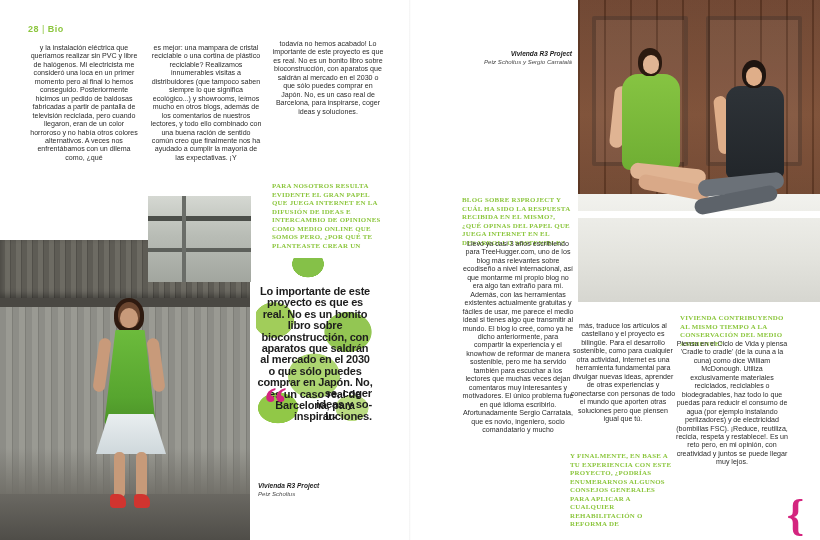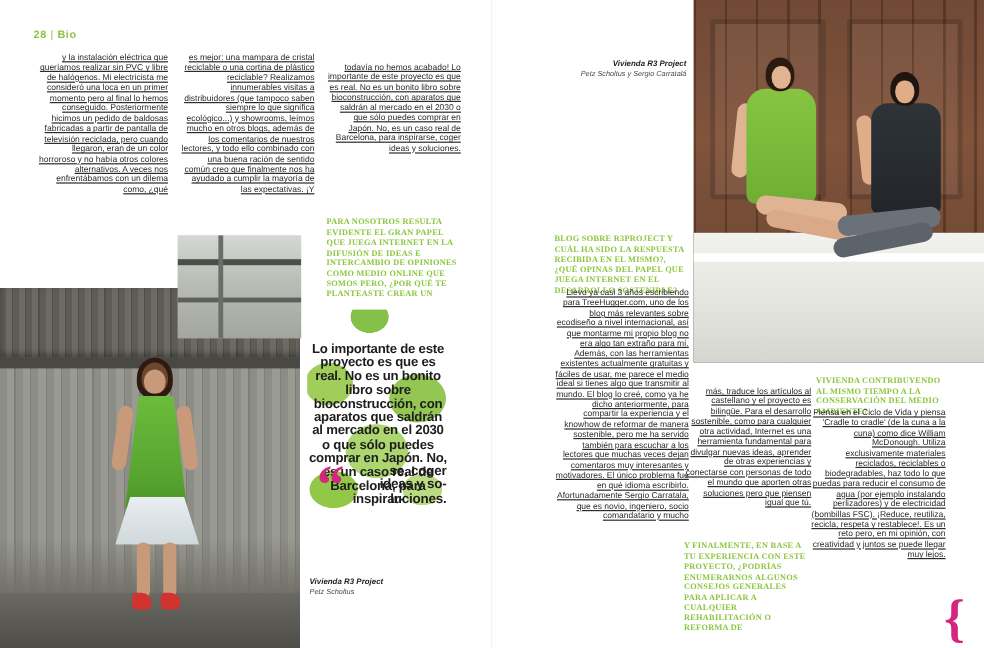--- a/index.html
+++ b/index.html
@@ -17,24 +17,23 @@
     font-size: 9px; letter-spacing: .5px; color: #8cc63e; font-weight: 700;
   }
   .folio .sep { color:#8cc63e; margin:0 3px; font-weight:400; }
 
   
   .col {
     position: absolute;
     font-size: 7.1px;
     line-height: 8.45px;
     color: #2b2b2b;
-    text-align: right;
+    text-align: center;
     hyphens: manual;
     word-spacing: -0.1px;
-    text-decoration: underline;
   }
   .col p { margin: 0; }
 
   
   .qgreen {
     position: absolute;
     color: #8cc63e;
     font-size: 6.9px;
     line-height: 8.5px;
     letter-spacing: .25px;
@@ -271,21 +270,21 @@
   </div>
 
   <div class="col" id="col-1" style="left:28px; top:44px; width:112px;">
     <p>y la instalación eléctrica que queríamos realizar sin PVC y libre de halógenos. Mi electricista me consideró una loca en un primer momento pero al final lo hemos conseguido. Posteriormente hicimos un pedido de baldosas fabricadas a partir de pantalla de televisión reciclada, pero cuando llegaron, eran de un color horroroso y no había otros colores alternativos. A veces nos enfrentábamos con un dilema como, ¿qué</p>
   </div>
 
   <div class="col" id="col-2" style="left:150px; top:44px; width:112px;">
     <p>es mejor: una mampara de cristal reciclable o una cortina de plástico reciclable? Realizamos innumerables visitas a distribuidores (que tampoco saben siempre lo que significa ecológico...) y showrooms, leímos mucho en otros blogs, además de los comentarios de nuestros lectores, y todo ello combinado con una buena ración de sentido común creo que finalmente nos ha ayudado a cumplir la mayoría de las expectativas. ¡Y</p>
   </div>
 
-  <div class="col" id="col-3" style="left:272px; top:52px; width:112px;">
+  <div class="col" id="col-3" style="left:272px; top:40px; width:112px;">
     <p>todavía no hemos acabado! Lo importante de este proyecto es que es real. No es un bonito libro sobre bioconstrucción, con aparatos que saldrán al mercado en el 2030 o que sólo puedes comprar en Japón. No, es un caso real de Barcelona, para inspirarse, coger ideas y soluciones.</p>
   </div>
 
   <div class="qgreen" id="q-left" style="left:272px; top:182px; width:112px;">Para nosotros resulta evidente el gran papel que juega Internet en la difusión de ideas e intercambio de opiniones como medio online que somos pero, ¿Por qué te planteaste crear un</div>
 
   <div class="photo" id="photo-left">
     <div class="band-top"></div>
     <div class="band-mid"></div>
     <div class="dirt"></div>
     <div class="pavement"></div>

